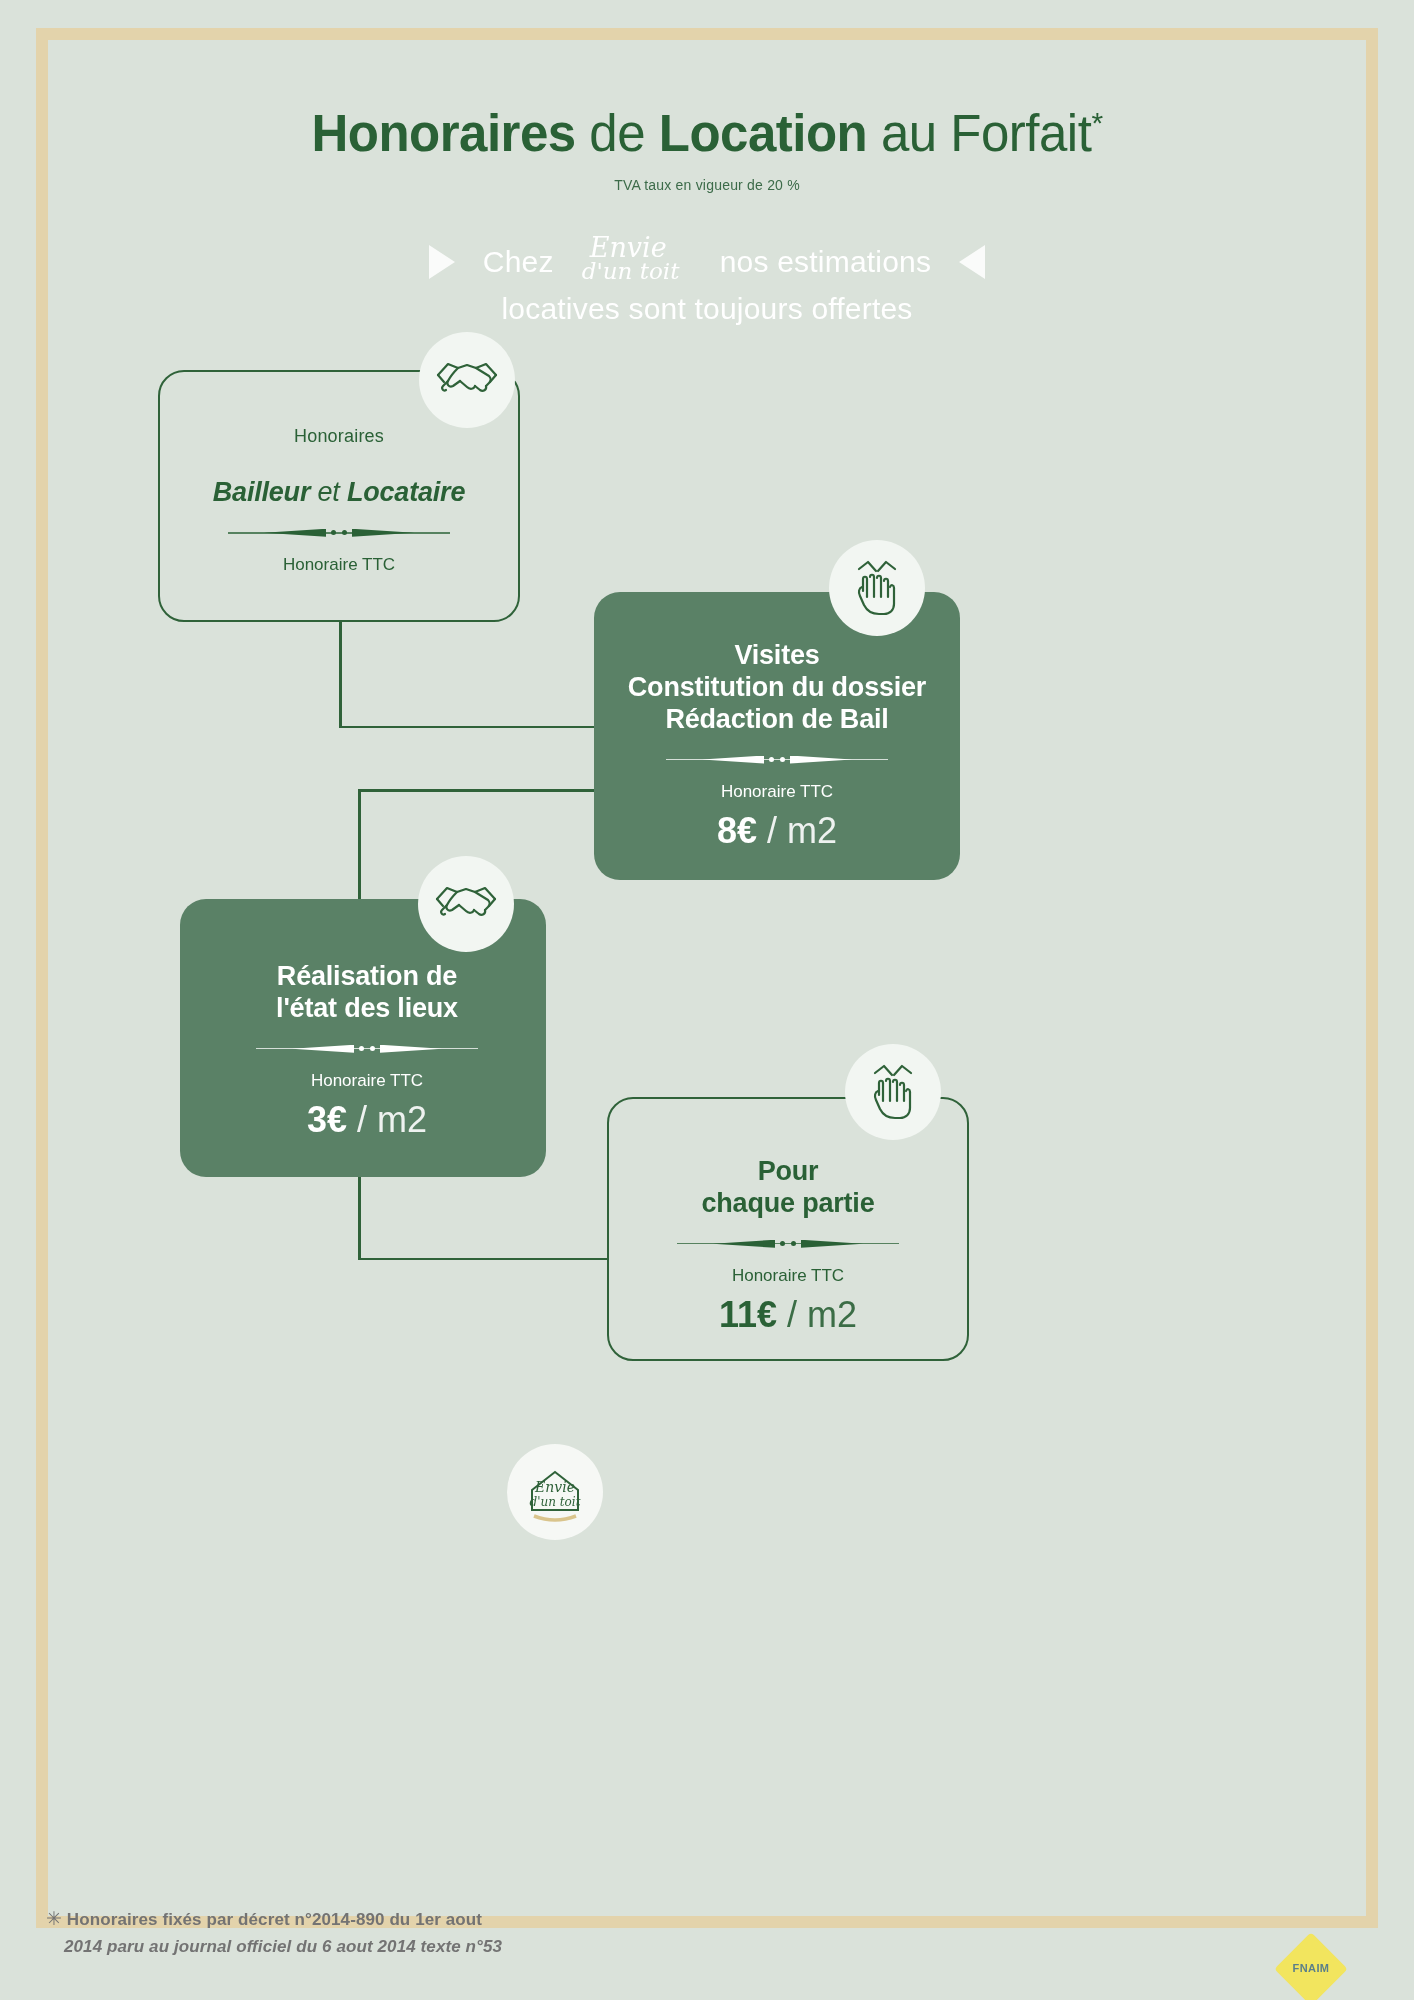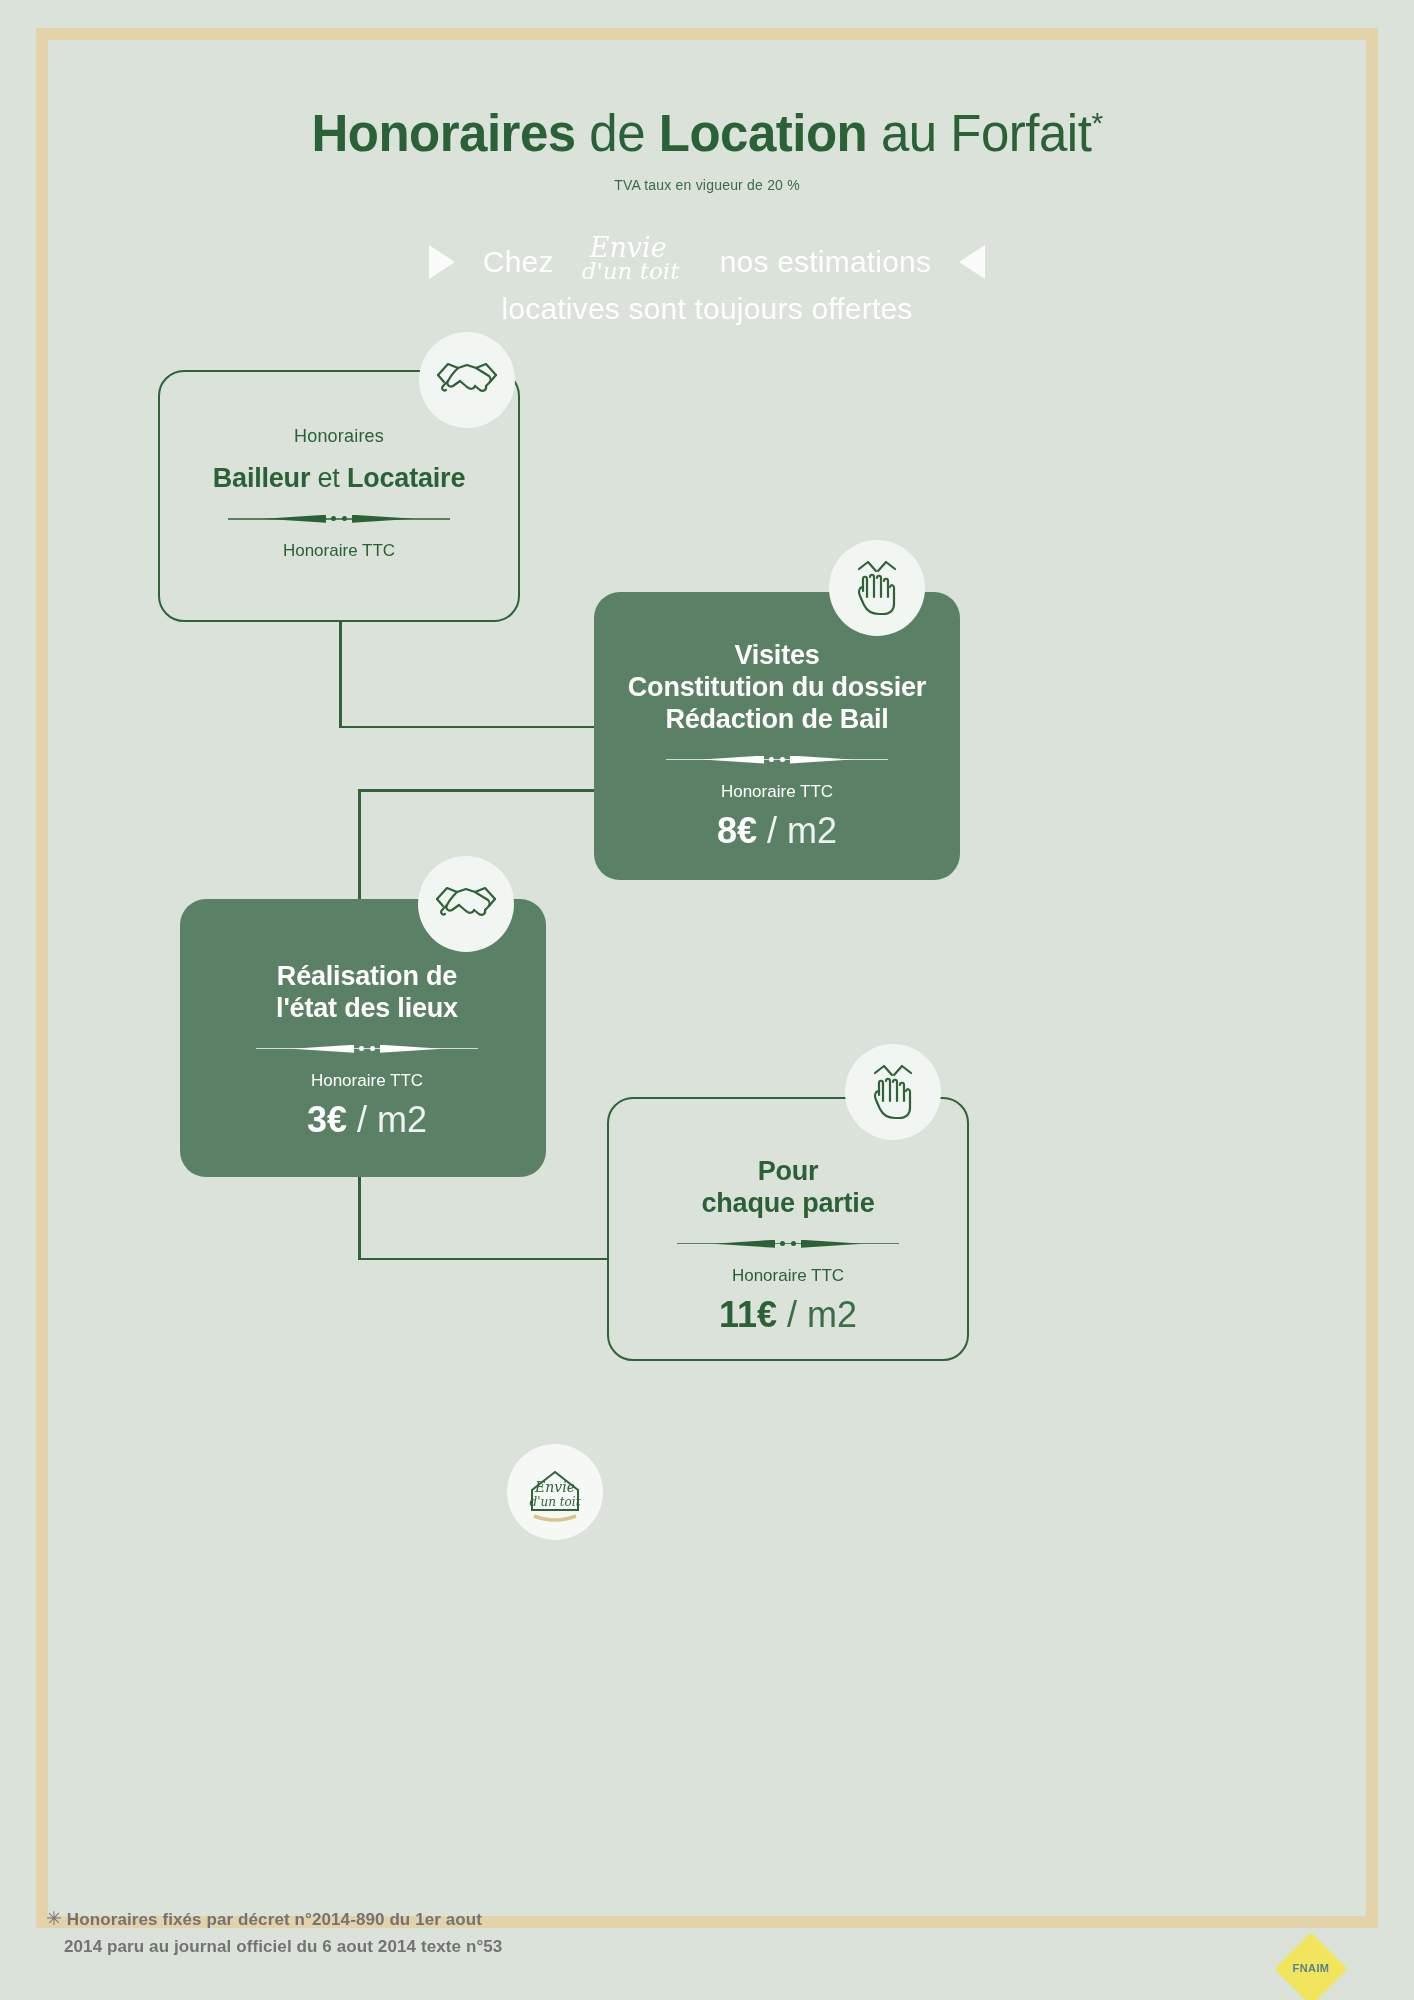--- a/index.html
+++ b/index.html
@@ -291,21 +291,21 @@
 
 <div class="connector" style="left:358px; top:789px; width:244px; height:2.5px;"></div>
 <div class="connector" style="left:358px; top:789px; width:2.5px; height:118px;"></div>
 
 <div class="connector" style="left:358px; top:1170px; width:2.5px; height:90px;"></div>
 <div class="connector" style="left:358px; top:1257.5px; width:250px; height:2.5px;"></div>
 
 <div class="card card-outline" style="left:158px; top:370px; width:362px; height:252px;">
   <div class="card-inner" style="top:54px;">
     <div class="card-eyebrow">Honoraires</div>
-    <div class="card-heading" style="margin-top:16px;">
+    <div class="card-heading" style="margin-top:30px;font-style:italic;">
       <span>Bailleur</span><span class="reg"> et </span><span>Locataire</span>
     </div>
     <div class="divider">
       <span class="bar"></span>
         <span class="lens-l"></span>
         <span class="lens-r"></span>
         <span class="dot-l"></span>
         <span class="dot-r"></span>
     </div>
     <div class="card-sub">Honoraire TTC</div>
@@ -445,19 +445,19 @@
     <path d="M14 34 L37 16 L60 34 L60 54 L14 54 Z" fill="none" stroke="#2f6239" stroke-width="2"></path>
     <text x="37" y="36" text-anchor="middle" font-family="DejaVu Serif, serif" font-style="italic" font-size="14" fill="#2f6239">Envie</text>
     <text x="37" y="50" text-anchor="middle" font-family="DejaVu Serif, serif" font-style="italic" font-size="12" fill="#2f6239">d'un toit</text>
     <path d="M16 60 Q37 68 58 60" fill="none" stroke="#d9c48c" stroke-width="3.5"></path>
   </svg>
 </div>
 
 <div class="footnote">
   <span class="star">✳</span>
   <span>Honoraires fixés par décret n°2014-890 du 1er aout</span><br>
-  <span style="padding-left:18px;">2014 paru au journal officiel du 6 aout 2014 texte n°53</span>
+  <span style="padding-left:18px;font-style:italic;">2014 paru au journal officiel du 6 aout 2014 texte n°53</span>
 </div>
 
 <div class="fnaim">
   <div class="fnaim-diamond"></div>
   <div class="fnaim-label">FNAIM</div>
 </div>
 
 </body></html>

